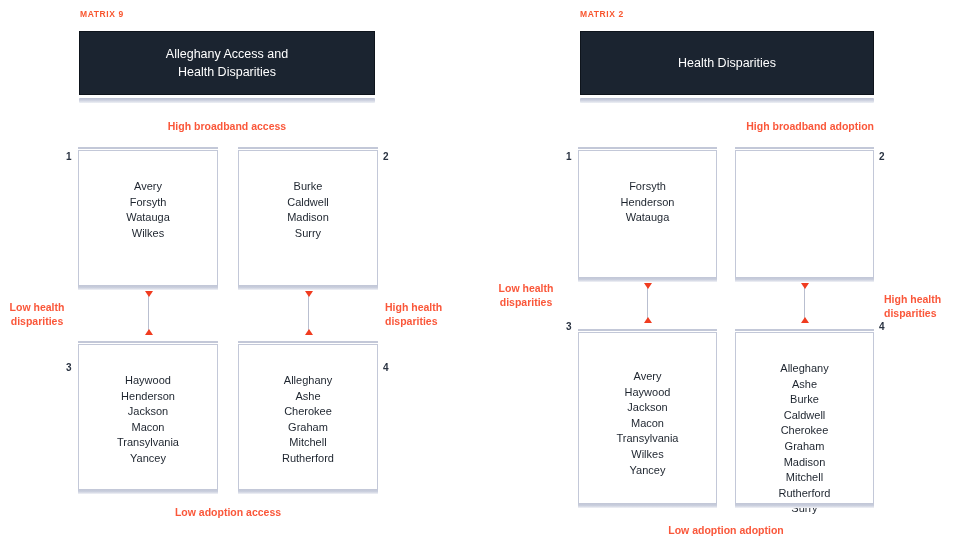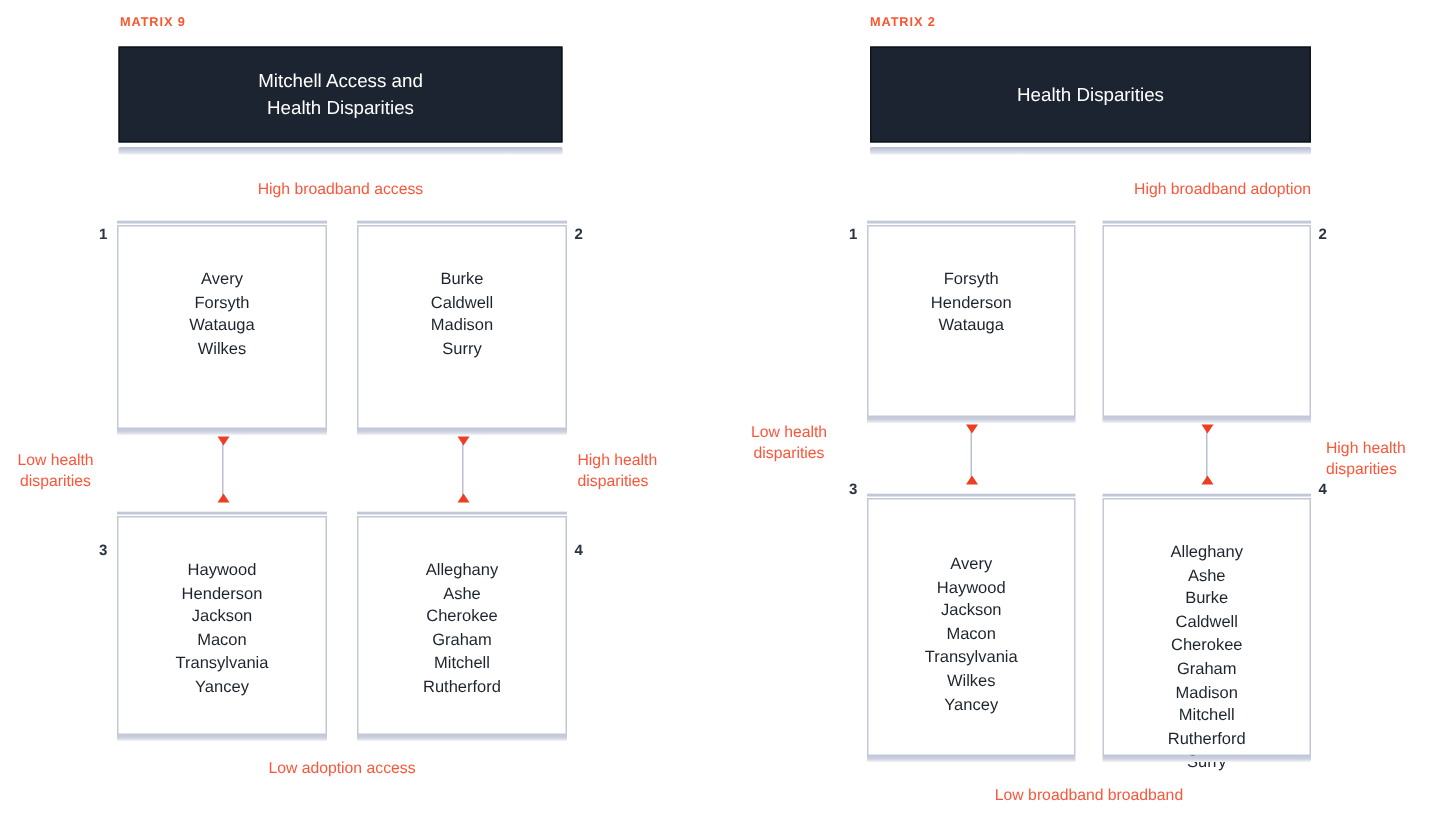--- a/index.html
+++ b/index.html
@@ -53,21 +53,21 @@
     position: absolute;
     background: linear-gradient(to bottom, #b9bfd0 0%, #c9cedd 40%, #eef0f5 100%);
     height: 5px;
     border-radius: 1px;
   }
 
   
   .axis-label {
     position: absolute;
     font-size: 10.5px;
-    font-weight: normal;
+    font-weight: bold;
     color: #fa573a;
     white-space: nowrap;
     line-height: 1.35;
   }
   .axis-label.stack { white-space: normal; }
   .axis-label.right-align { text-align: center; }
 
   
   .quad {
     position: absolute;
@@ -133,21 +133,21 @@
 </style>
 </head>
 <body>
 
 <div class="matrix matrix-1">
 
   <div class="eyebrow" style="left:80px; top:9px;">MATRIX 9</div>
 
   <div class="title-card" style="left:79px; top:31px; width:296px; height:64px;">
     <div>
-      <div>Mitchell Access and</div>
+      <div>Alleghany Access and</div>
       <div>Health Disparities</div>
     </div>
   </div>
   <div class="title-card-shadow" style="left:79px; top:98px; width:296px;"></div>
 
   <div class="axis-label" style="left:79px; top:119px; width:296px; text-align:center;">High broadband access</div>
 
   <div class="axis-label stack right-align" style="left:4px; top:300px; width:66px;">
     <div>Low health</div>
     <div>disparities</div>
@@ -286,14 +286,14 @@
       <li>Graham</li>
       <li>Madison</li>
       <li>Mitchell</li>
       <li>Rutherford</li>
       <li>Surry</li>
     </ul>
   </div>
   <div class="quad-bottom-rule" style="left:255px; top:504px; width:139px;"></div>
   <div class="quad-num" style="left:399px; top:321px;">4</div>
 
-  <div class="axis-label" style="left:98px; top:523px; width:296px; text-align:center;">Low broadband broadband</div>
+  <div class="axis-label" style="left:98px; top:523px; width:296px; text-align:center;">Low adoption adoption</div>
 </div>
 
 </body></html>

